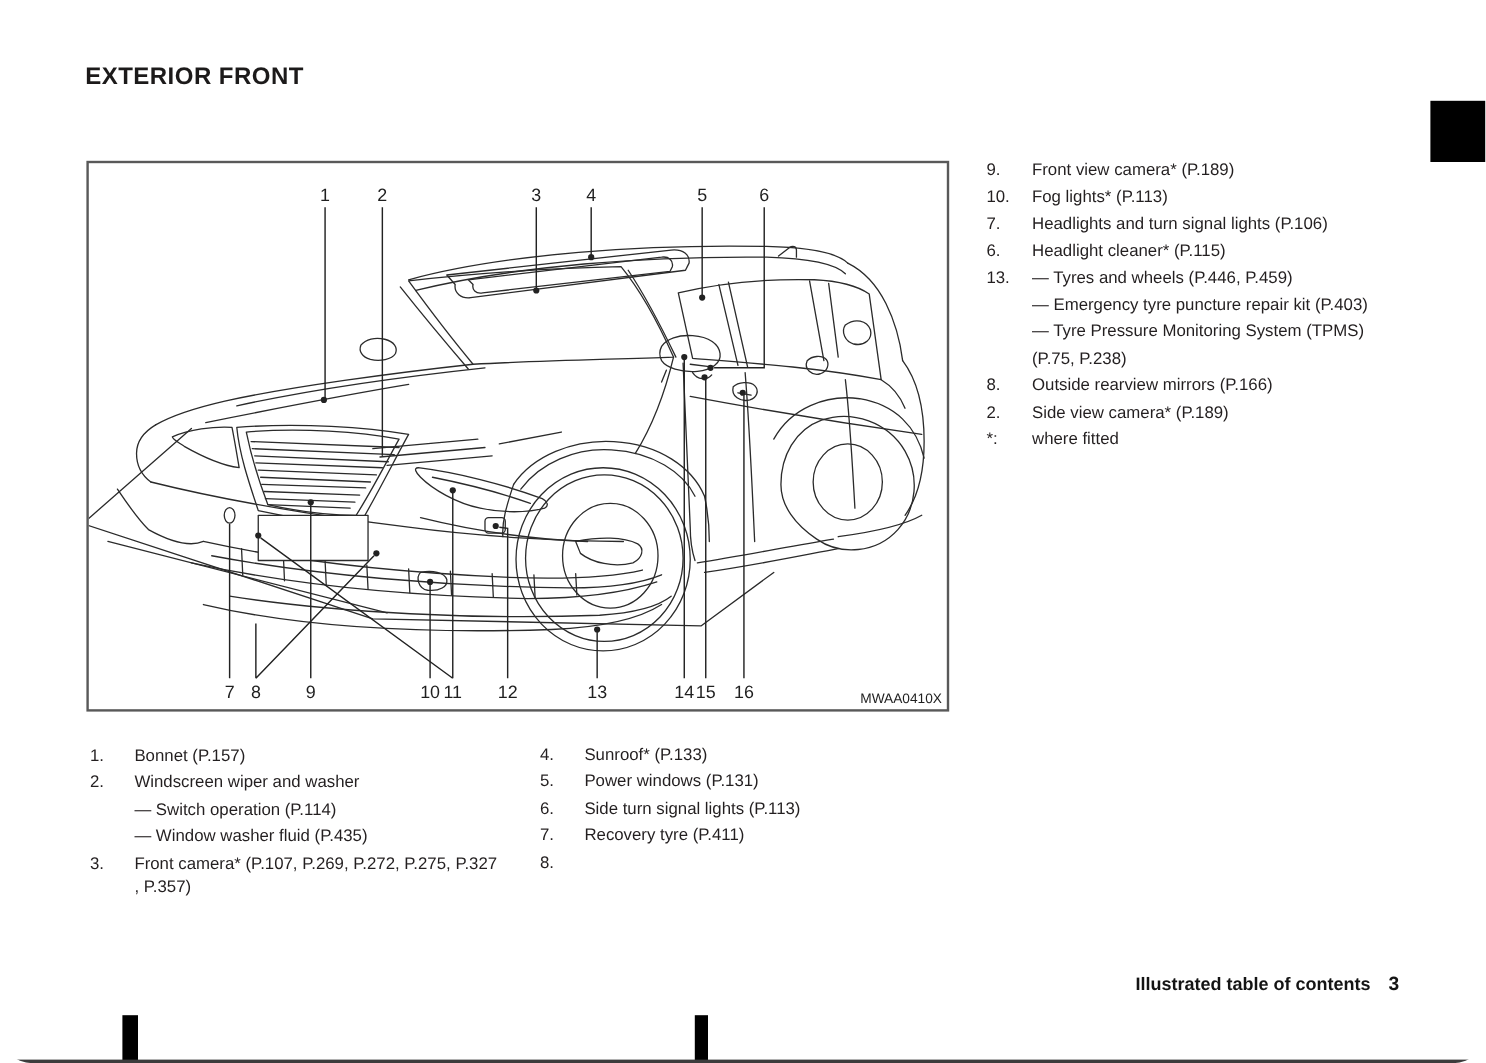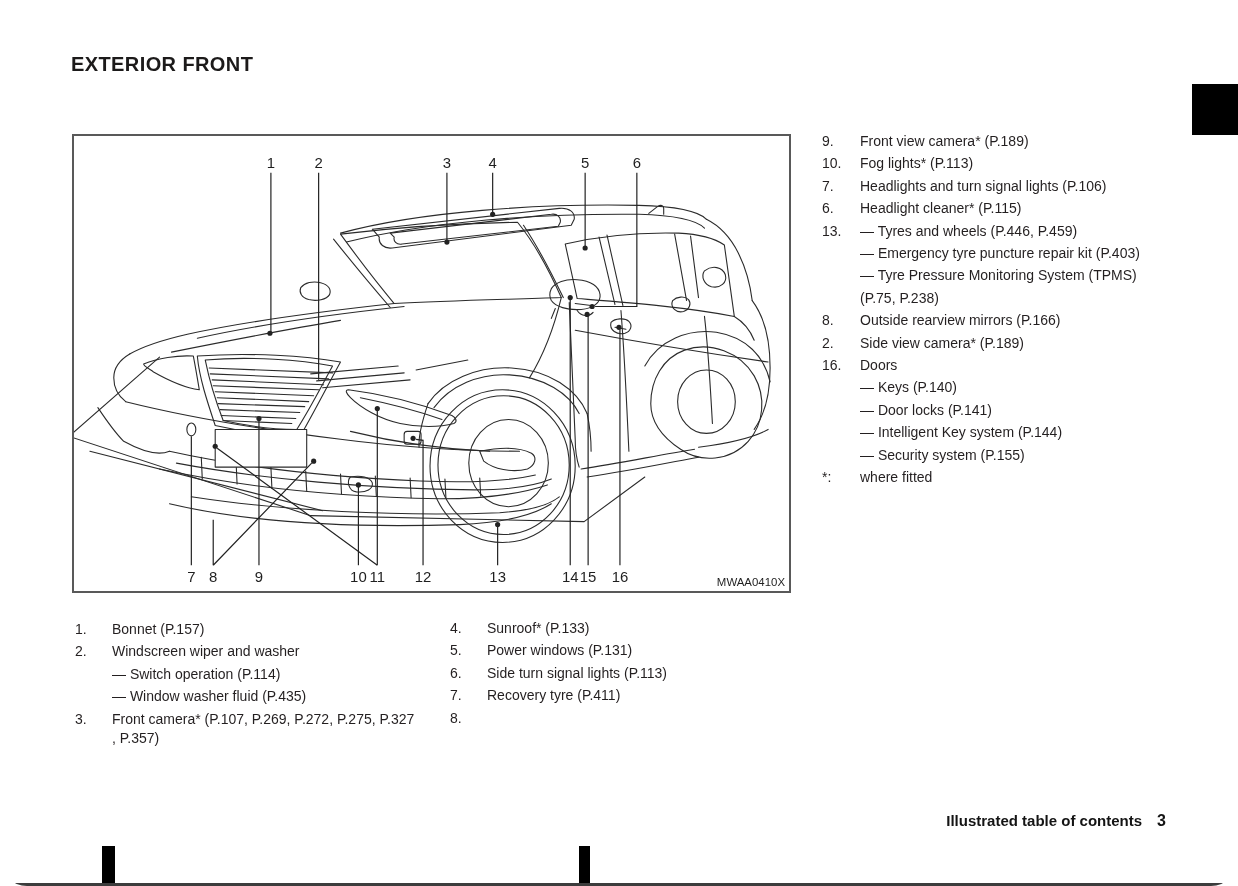--- a/index.html
+++ b/index.html
@@ -298,30 +298,20 @@
           <div class="line">Outside rearview mirrors (P.166)</div>
         </div>
       </div>
       <div class="list-item">
         <span class="num">2.</span>
         <div class="body">
           <div class="line">Side view camera* (P.189)</div>
         </div>
       </div>
       <div class="list-item">
-        <span class="num">16.</span>
-        <div class="body">
-          <div class="line">Doors</div>
-          <div class="line">— Keys (P.140)</div>
-          <div class="line">— Door locks (P.141)</div>
-          <div class="line">— Intelligent Key system (P.144)</div>
-          <div class="line">— Security system (P.155)</div>
-        </div>
-      </div>
-      <div class="list-item">
         <span class="num">*:</span>
         <div class="body">
           <div class="line">where fitted</div>
         </div>
       </div>
     </div>
 
   <div class="footer">
     <span>Illustrated table of contents</span>
     <span class="pageno">3</span>

